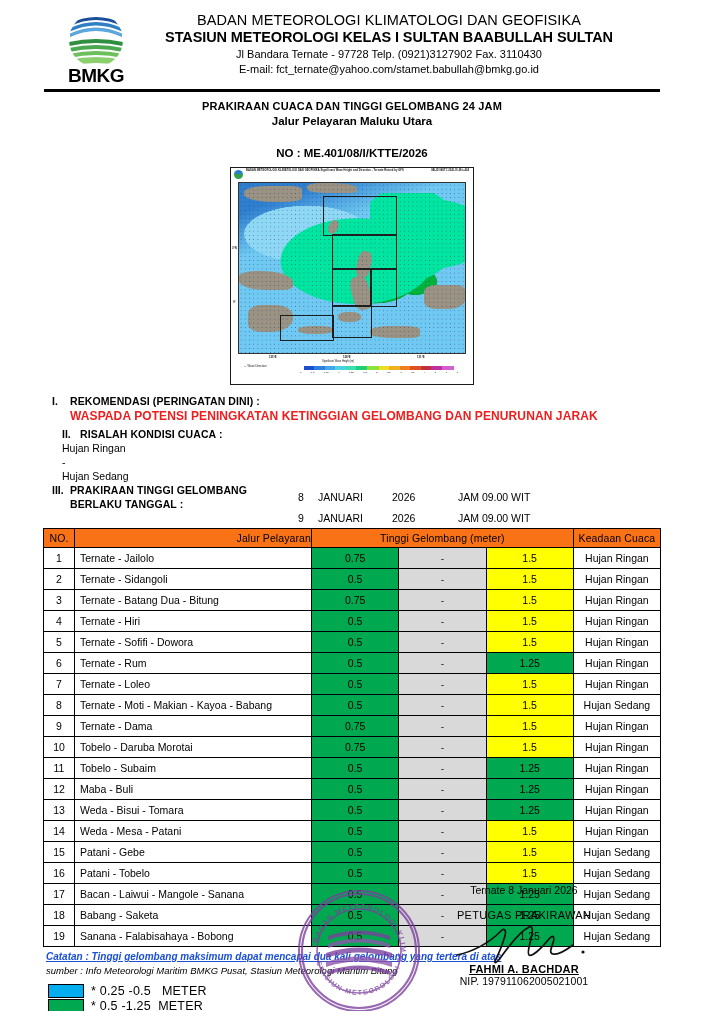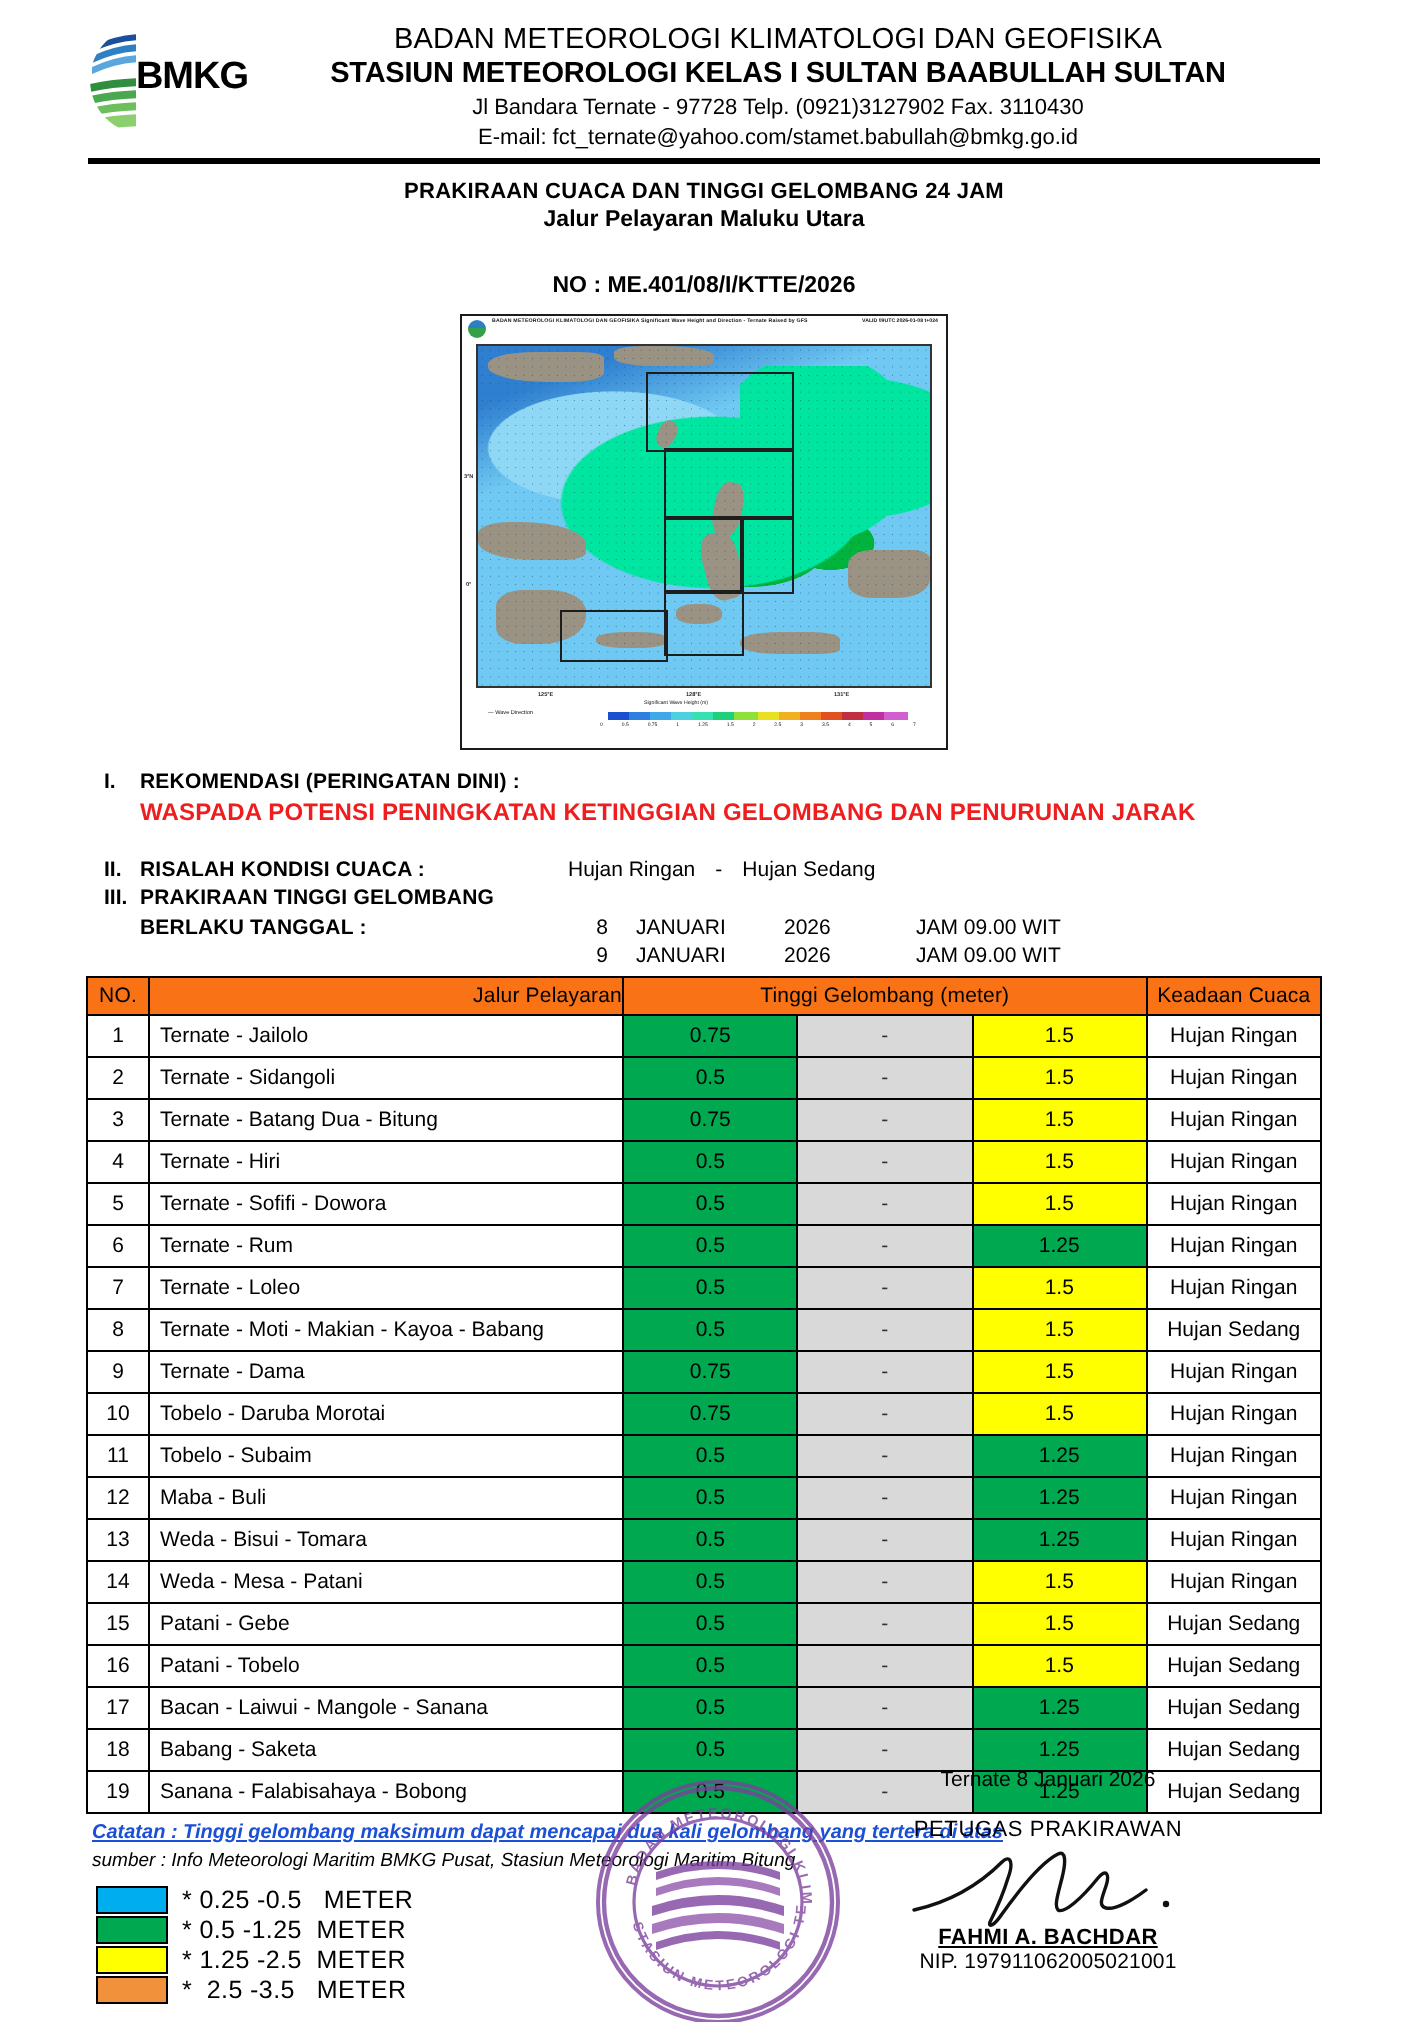--- a/index.html
+++ b/index.html
@@ -5,22 +5,22 @@
   html,body{margin:0;padding:0;}
   body{
     width:704px;height:1011px;background:#ffffff;
     font-family:"Liberation Sans",sans-serif;
     color:#000;overflow:hidden;position:relative;
   }
   .page{width:704px;height:1011px;position:relative;}
 
   
   .header{display:flex;align-items:flex-start;padding:12px 0 0 0;}
-  .logo-wrap{width:80px;margin-left:44px;display:flex;flex-direction:row;
-    align-items:center;flex:none;}
+  .logo-wrap{width:80px;margin-left:44px;display:flex;flex-direction:column;
+    align-items:flex-end;flex:none;}
   .logo-circle{width:56px;height:56px;position:relative;overflow:hidden;}
   .logo-text{font-weight:bold;font-size:19px;letter-spacing:-.5px;margin-top:-3px;}
   .head-text{flex:1;text-align:center;margin-left:-20px;padding-right:30px;}
   .h-line1{font-size:14.5px;letter-spacing:.1px;line-height:1.18;}
   .h-line2{font-size:14.5px;font-weight:bold;letter-spacing:-.1px;line-height:1.18;}
   .h-line3{font-size:11px;line-height:1.35;margin-top:1px;}
   .h-line4{font-size:11px;line-height:1.35;}
   .hrule{height:3px;background:#000;margin:2px 44px 0 44px;}
 
   
@@ -69,26 +69,26 @@
   .cb-ticks{position:absolute;left:62px;top:13px;width:158px;
     display:flex;justify-content:space-between;font-size:2.5px;color:#111;}
 
   
   .sections{margin:9px 0 0 0;padding:0 44px 0 52px;}
   .sec-row{display:flex;align-items:flex-start;line-height:1.34;}
   .sec-num{width:18px;flex:none;font-size:10.5px;font-weight:bold;}
   .sec-txt{font-size:10.5px;font-weight:bold;letter-spacing:.1px;}
   .warn{color:#ef1d1d;font-size:12px;font-weight:bold;line-height:1.3;
     margin:1px 0 0 18px;letter-spacing:.1px;}
-  .cond-row{display:flex;align-items:baseline;margin-top:14px;}
+  .cond-row{display:flex;align-items:baseline;margin-top:2px;flex-direction:column;}
   .cond-lbl{width:232px;flex:none;}
   .cond-a{font-size:10.5px;font-weight:normal;}
   .cond-dash{font-size:10.5px;margin:0 10px;}
   .cond-b{font-size:10.5px;}
-  .date-row{display:flex;align-items:flex-end;}
+  .date-row{display:flex;align-items:center;}
   .d-lbl{width:232px;flex:none;}
   .d-day{width:34px;text-align:center;font-size:10.5px;}
   .d-mon{width:74px;font-size:10.5px;}
   .d-yr{width:66px;font-size:10.5px;}
   .d-tm{font-size:10.5px;}
   .date-row2{display:flex;align-items:baseline;}
   .date-row2 .d-lbl{width:232px;flex:none;}
 
   
   table.main{border-collapse:collapse;width:618px;margin:3px auto 0 auto;

